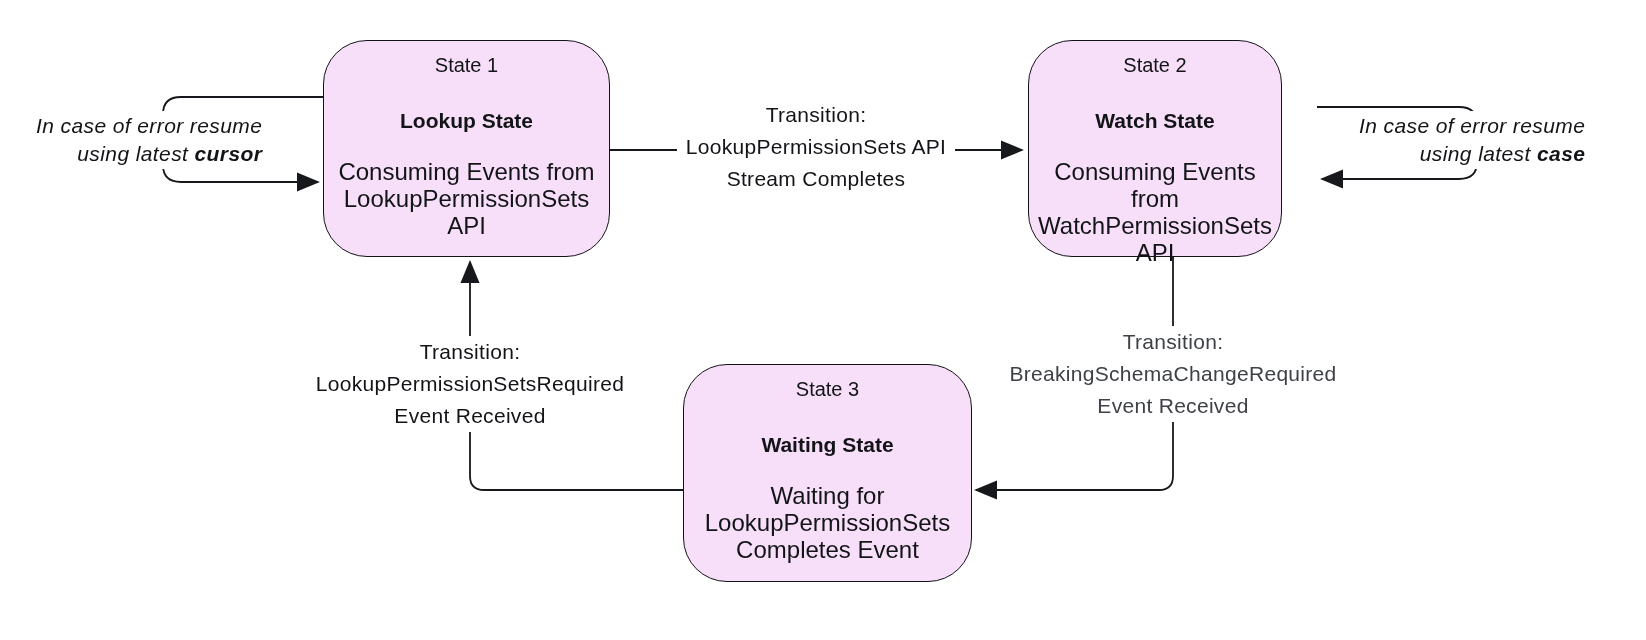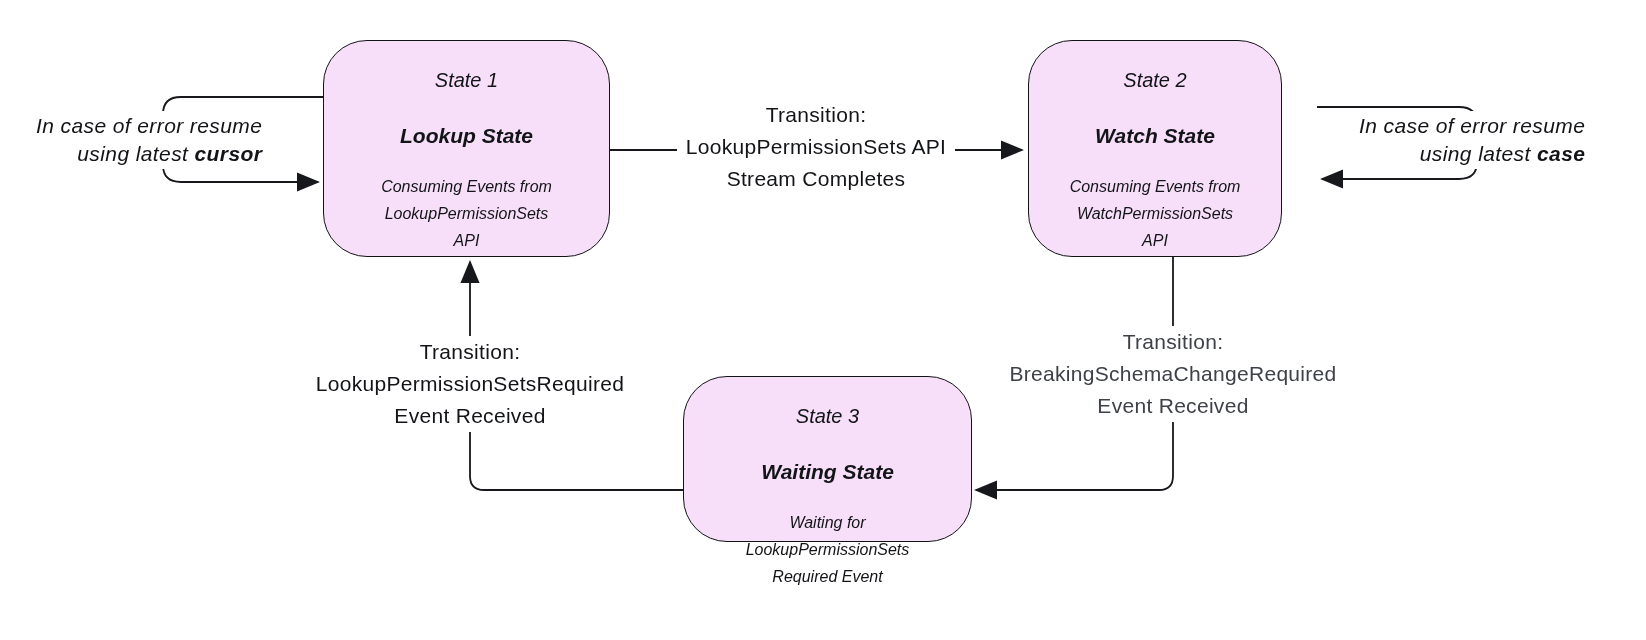--- a/index.html
+++ b/index.html
@@ -24,26 +24,25 @@
   .wire{fill:none;stroke:var(--line);stroke-width:1.8;}
   .ahp{fill:var(--line);}
 
   .state{
     position:absolute;z-index:2;
     background:var(--state_fill);
     border:1.5px solid var(--state_border);
     border-radius:44px;
     display:flex;flex-direction:column;align-items:center;
     text-align:center;
-    font-style:italic;
-    padding-top:27px;
+    padding-top:12px;
   }
   .s-label{font-size:20px;line-height:24px;}
   .s-name{font-size:21px;font-weight:700;margin-top:32px;line-height:24px;}
-  .s-desc{margin-top:25px;font-size:16px;line-height:27px;}
+  .s-desc{margin-top:25px;font-size:24px;line-height:27px;}
   .s-desc span{display:block;}
 
   .tlabel{
     position:absolute;z-index:3;
     font-size:21px;letter-spacing:0.3px;
     color:var(--text);
   }
   .tlabel.muted{color:var(--muted_text);}
   .tline{height:32px;display:flex;align-items:flex-start;justify-content:center;}
   .tline span{background:var(--background);padding:4px 9px;white-space:nowrap;}
@@ -88,27 +87,27 @@
   <div class="state" style="left:1028px;top:40px;width:254px;height:217px">
     <div class="s-label">State 2</div>
     <div class="s-name">Watch State</div>
     <div class="s-desc">
       <span>Consuming Events from</span>
       <span>WatchPermissionSets</span>
       <span>API</span>
     </div>
   </div>
 
-  <div class="state" style="left:683px;top:376px;width:289px;height:166px">
+  <div class="state" style="left:683px;top:364px;width:289px;height:218px">
     <div class="s-label">State 3</div>
     <div class="s-name">Waiting State</div>
     <div class="s-desc">
       <span>Waiting for</span>
       <span>LookupPermissionSets</span>
-      <span>Required Event</span>
+      <span>Completes Event</span>
     </div>
   </div>
 
   <div class="tlabel" style="left:666px;top:99px;width:300px">
     <div class="tline">
         <span>Transition:</span>
       </div>
     <div class="tline">
         <span>LookupPermissionSets API</span>
       </div>

